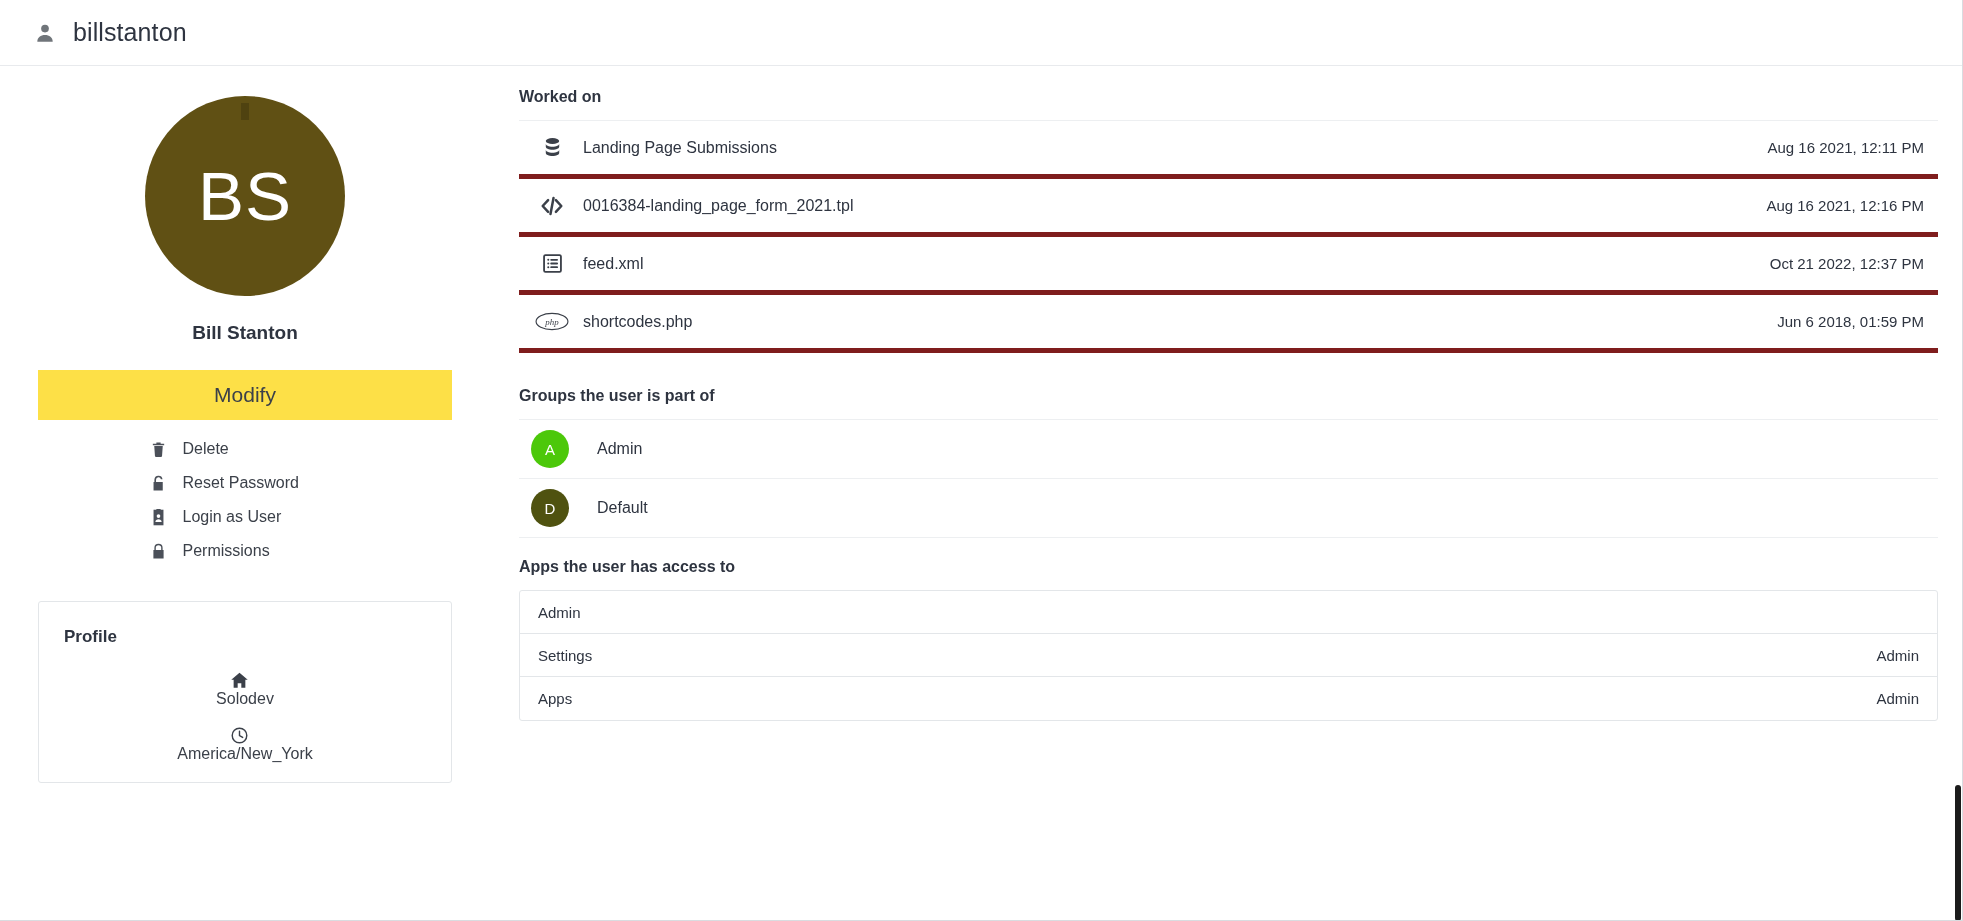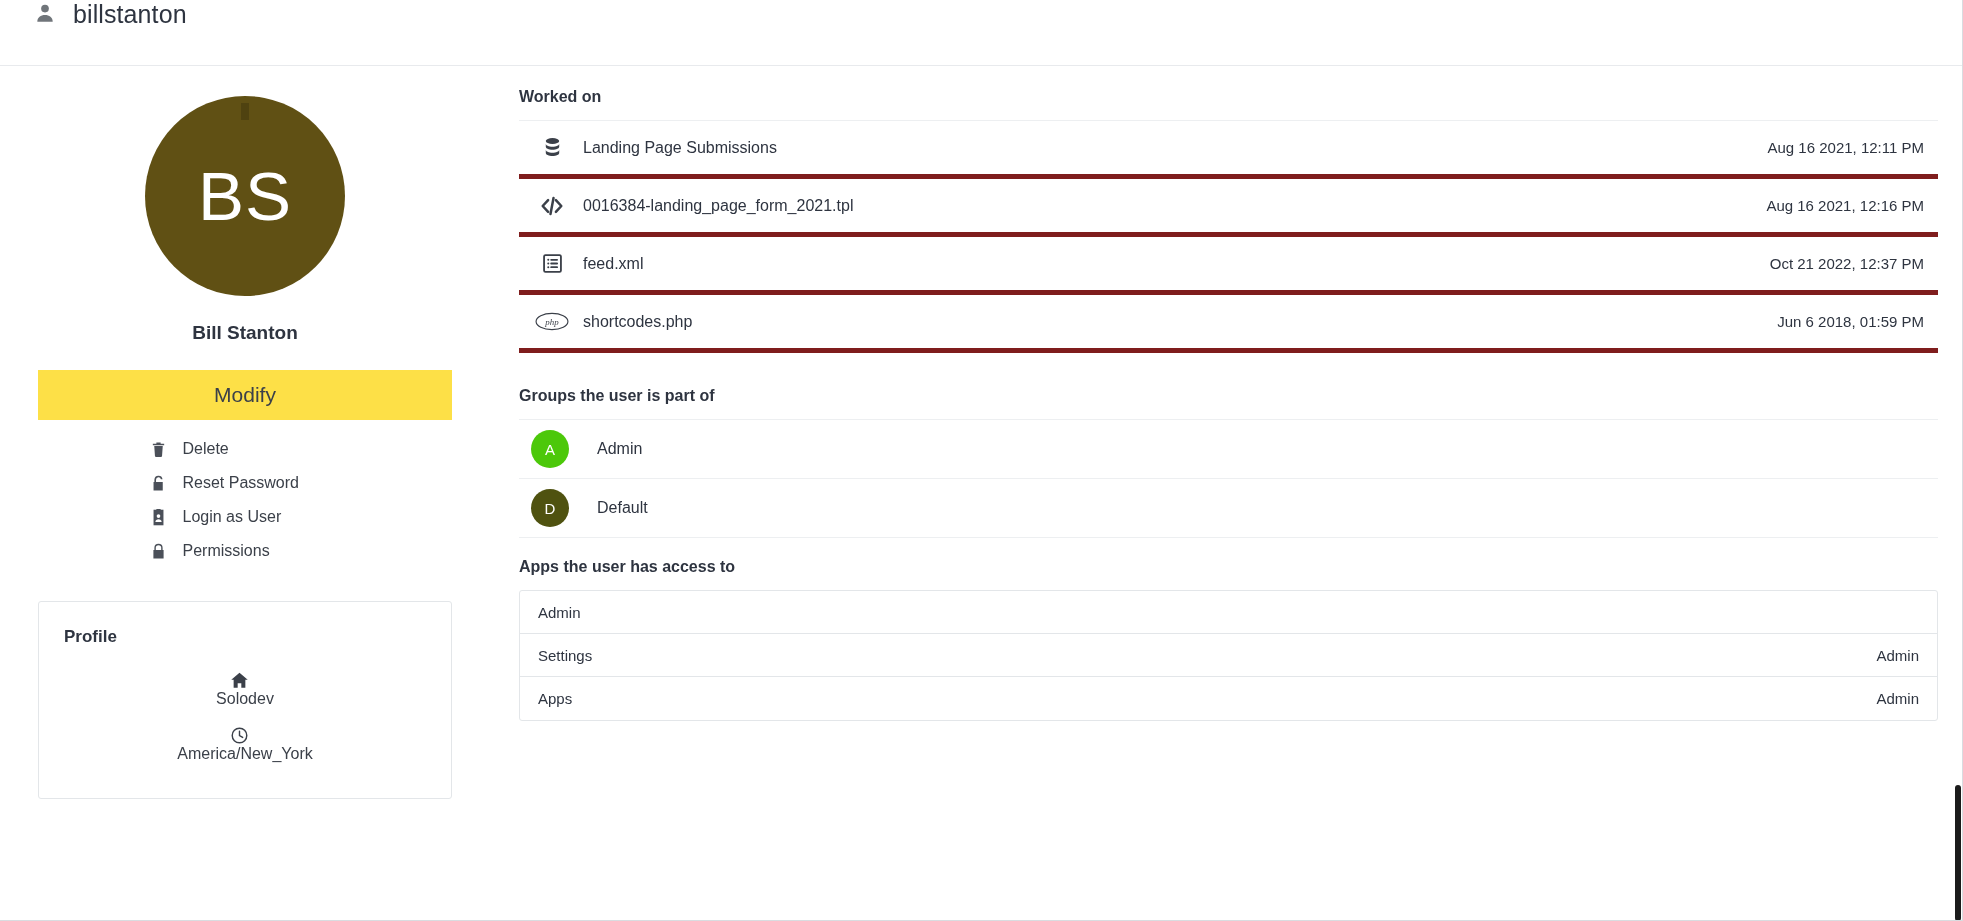--- a/index.html
+++ b/index.html
@@ -20,20 +20,21 @@
     border: 1px solid #d9dce0;
     border-top: none;
     border-left: none;
     overflow: hidden;
   }
 
   
   .header {
     height: 66px;
     display: flex;
+    align-items: center;
     padding-left: 32px;
     border-bottom: 1px solid #e8eaed;
   }
   .header .user-icon {
     width: 26px; height: 26px;
     display: flex; align-items: center; justify-content: center;
     color: #70757a;
     margin-right: 15px;
   }
   .header .username {
@@ -124,21 +125,21 @@
   .action-item .lbl {
     font-size: 16px;
     color: #3b4049;
     width: 160px;
   }
 
   .profile-card {
     margin-top: 33px;
     border: 1px solid #e3e6e9;
     border-radius: 3px;
-    padding: 25px 25px 35px 25px;
+    padding: 25px 25px 19px 25px;
     background: #fff;
   }
   .profile-card h3 {
     font-size: 17px;
     color: #2e3440;
     font-weight: bold;
     margin-bottom: 24px;
   }
   .profile-row {
     display: flex;

